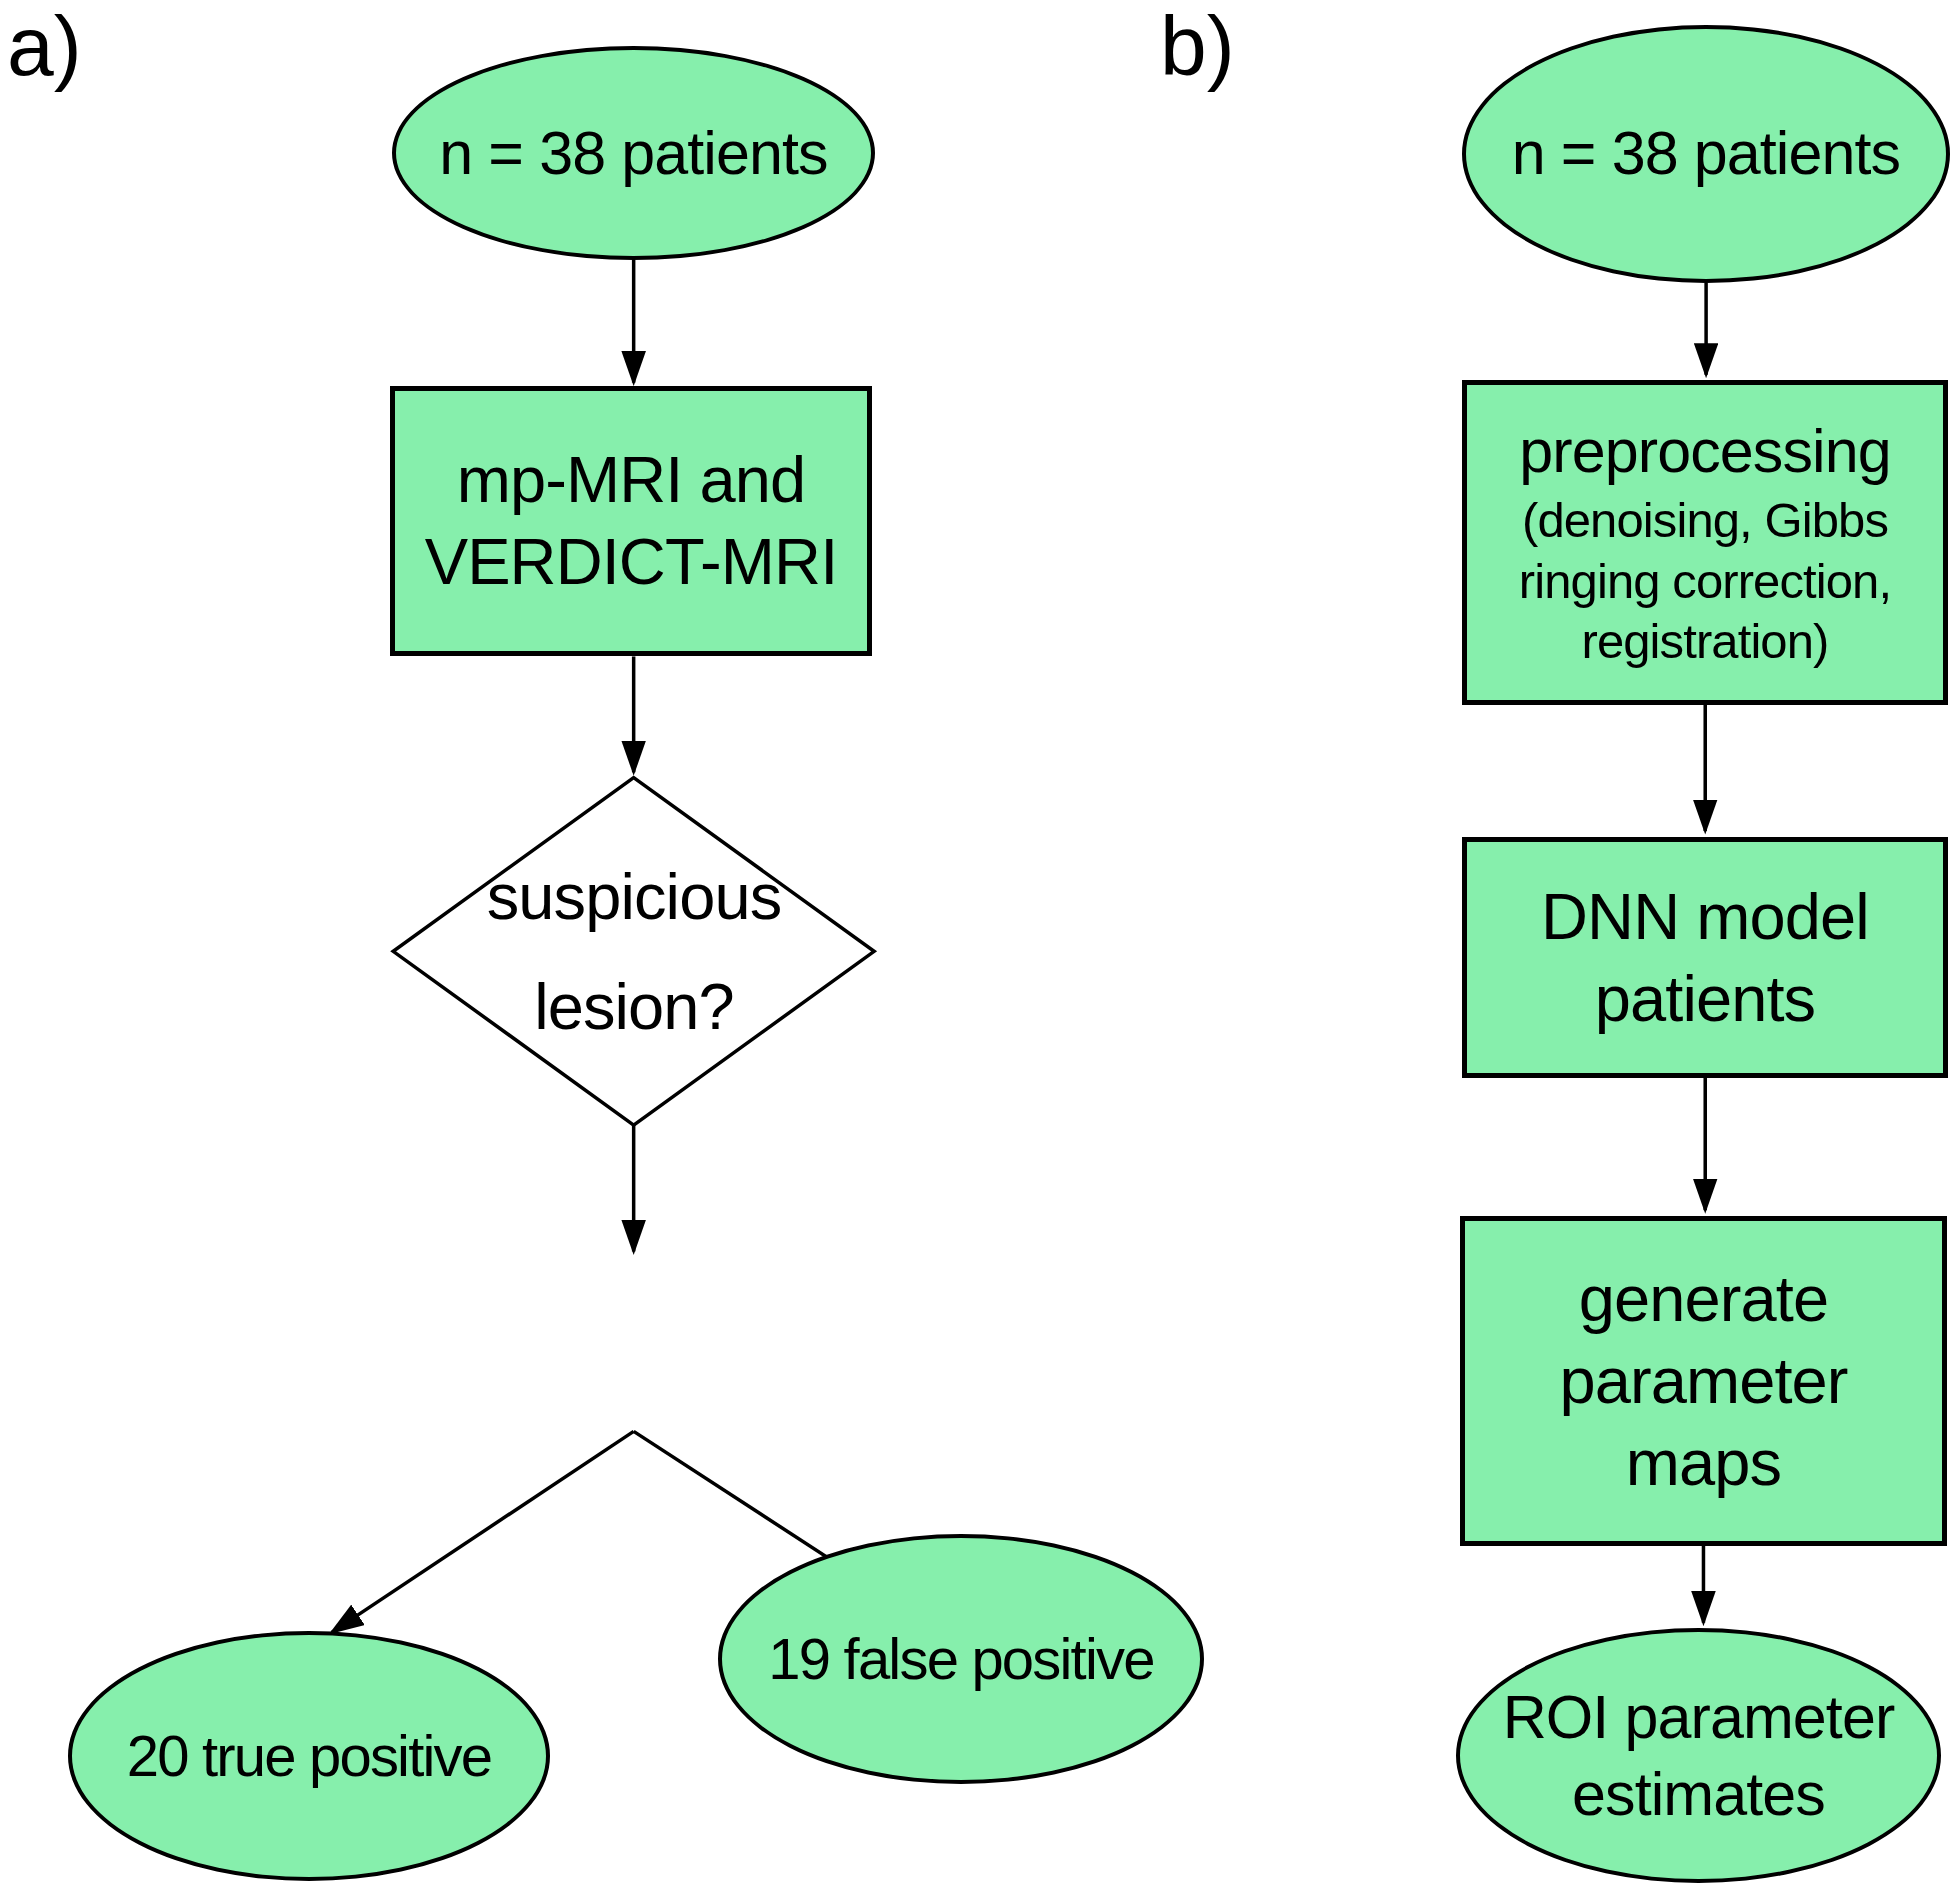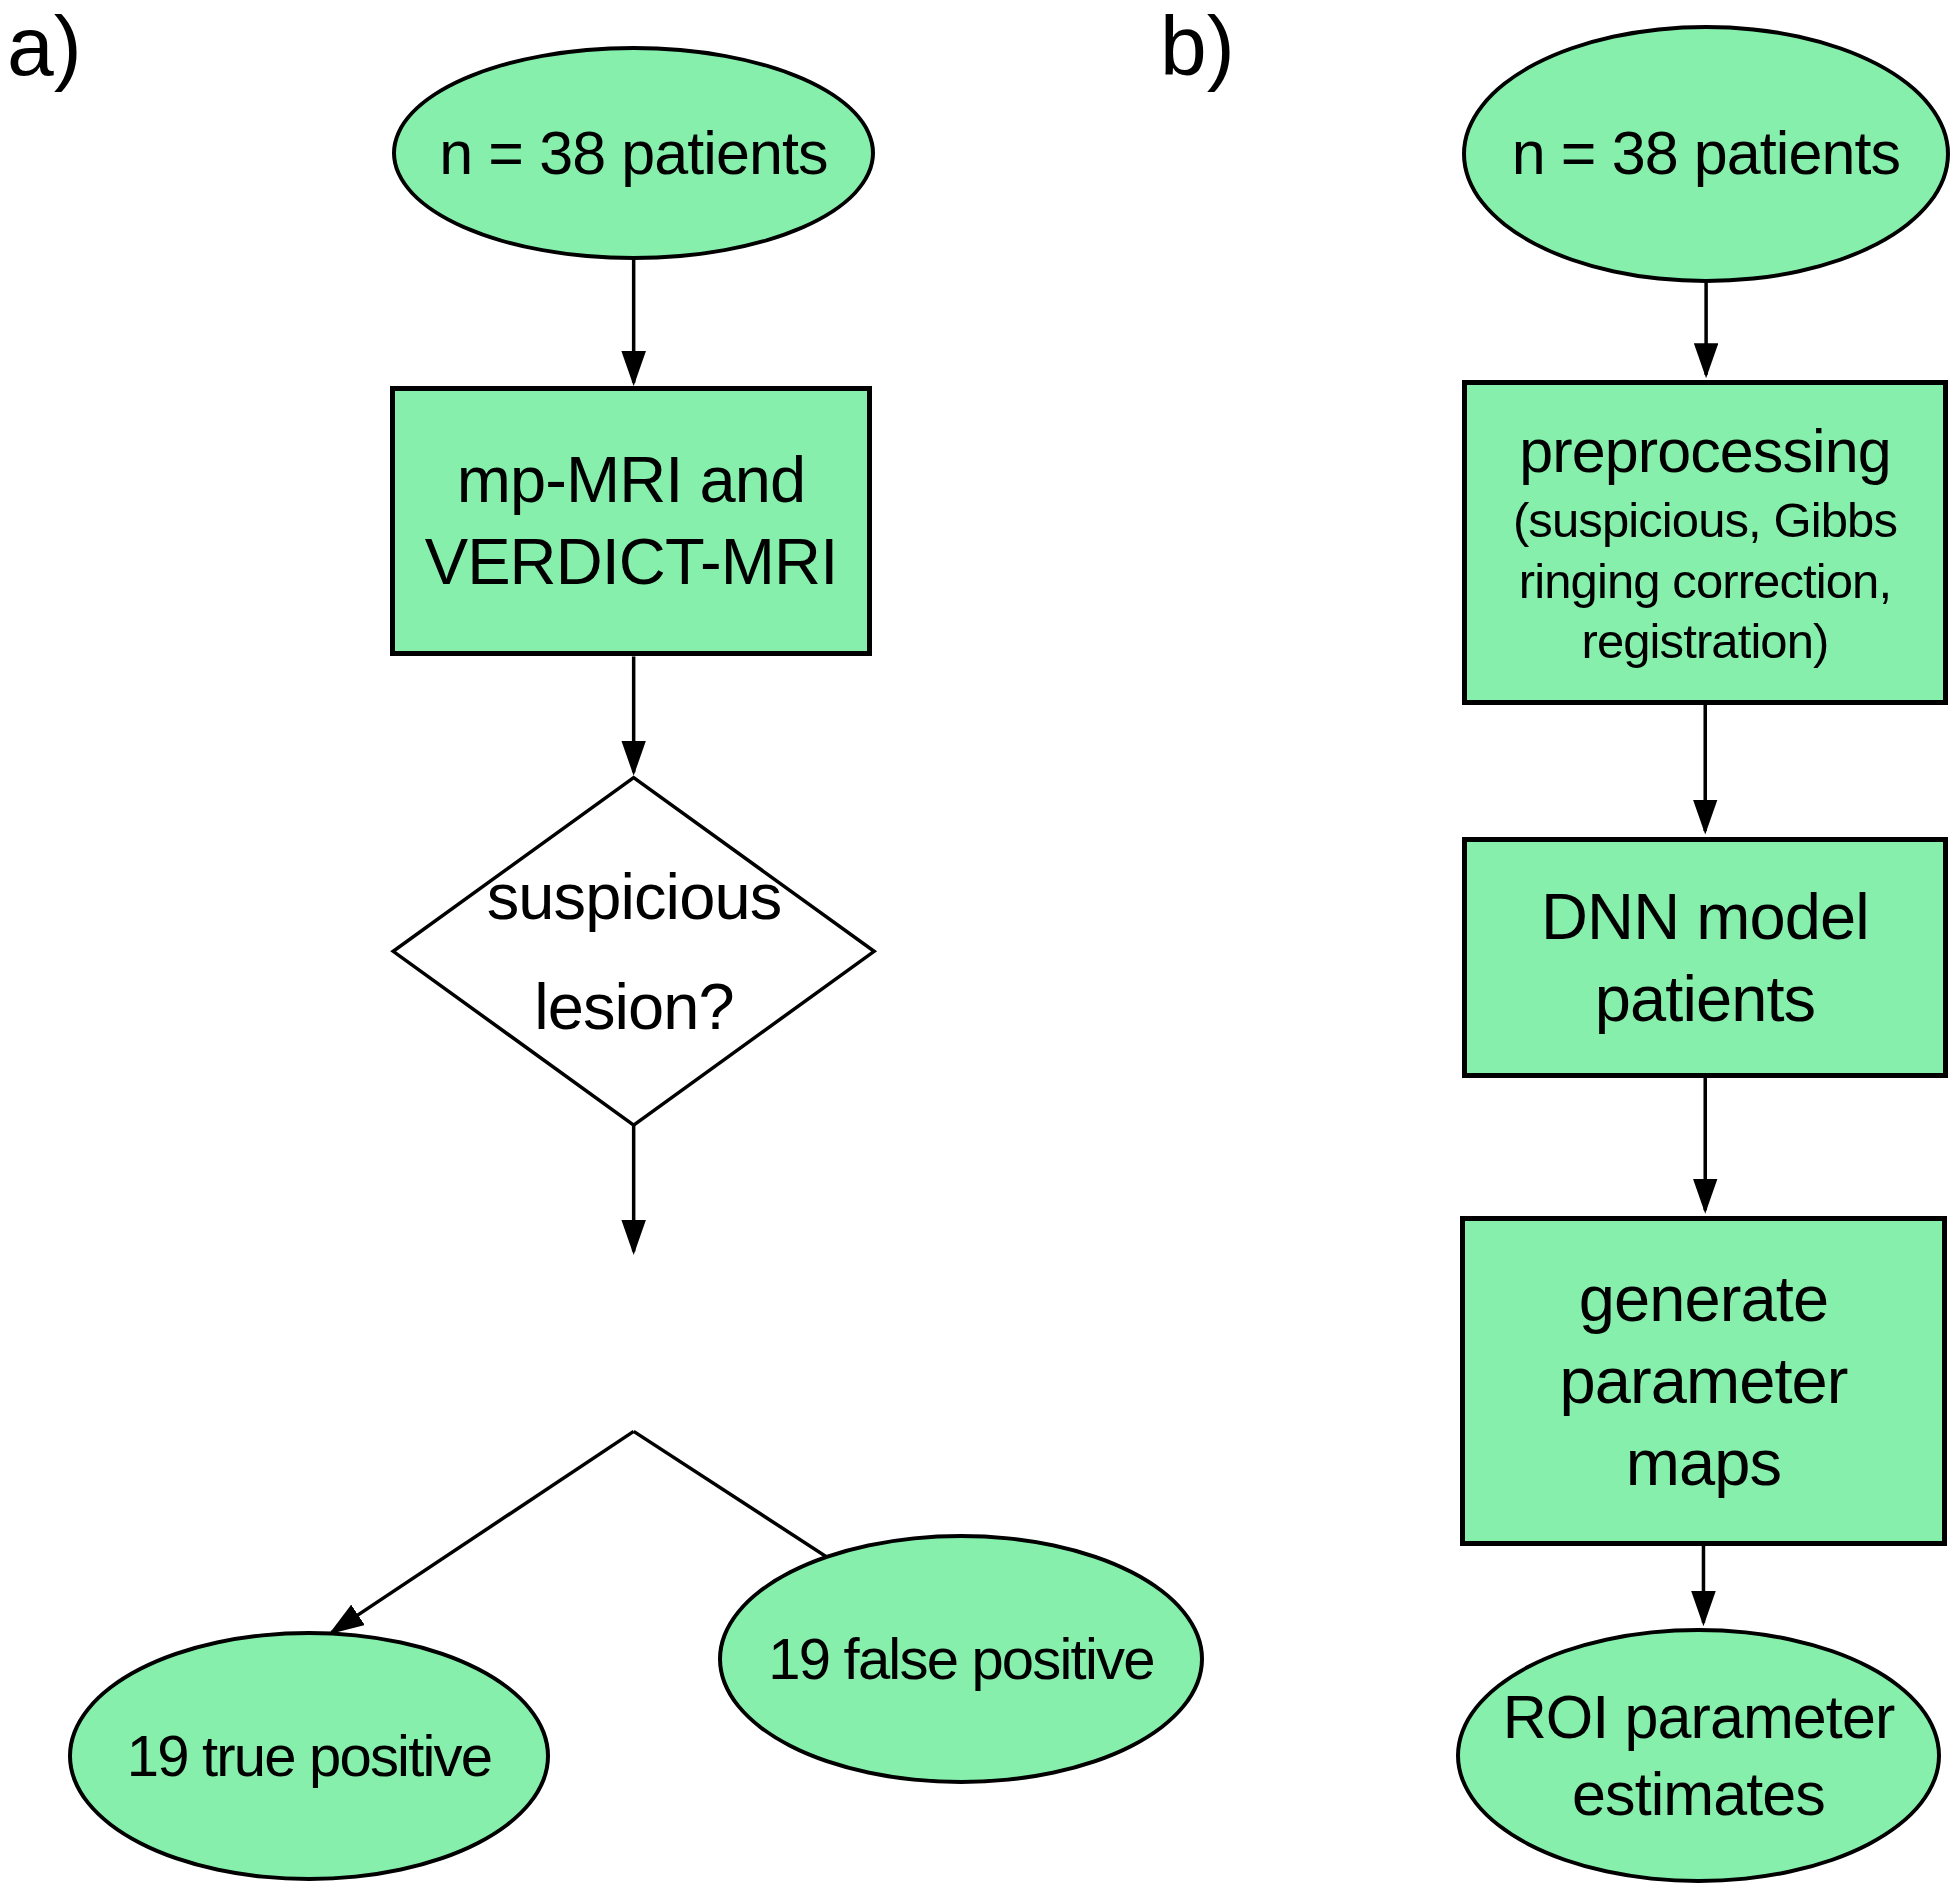--- a/index.html
+++ b/index.html
@@ -107,34 +107,34 @@
     <div class="t74">VERDICT-MRI</div>
   </div>
 
   <div class="diamond-text" style="left:432px; top:846px; width:404px; height:211px;">
     <div class="t74">suspicious</div>
     <div class="t74">lesion?</div>
   </div>
 
 
   <div class="node ellipse" style="left:68px; top:1631px; width:482px; height:250px;">
-    <div class="t66">19 true positive</div>
+    <div class="t66">20 true positive</div>
   </div>
 
   <div class="node ellipse" style="left:718px; top:1534px; width:486px; height:250px;">
     <div class="t66">19 false positive</div>
   </div>
 
   <div class="node ellipse" style="left:1462px; top:24.6px; width:488px; height:258px;">
     <div class="t70">n = 38 patients</div>
   </div>
 
   <div class="node rect" style="left:1462px; top:380px; width:486px; height:325px;">
     <div class="t70">preprocessing</div>
-    <div class="t56">(suspicious, Gibbs</div>
+    <div class="t56">(denoising, Gibbs</div>
     <div class="t56">ringing correction,</div>
     <div class="t56">registration)</div>
   </div>
 
   <div class="node rect" style="left:1462px; top:837px; width:486px; height:241px;">
     <div class="t74">DNN model</div>
     <div class="t74">patients</div>
   </div>
 
   <div class="node rect" style="left:1460px; top:1216px; width:487px; height:330px;">

